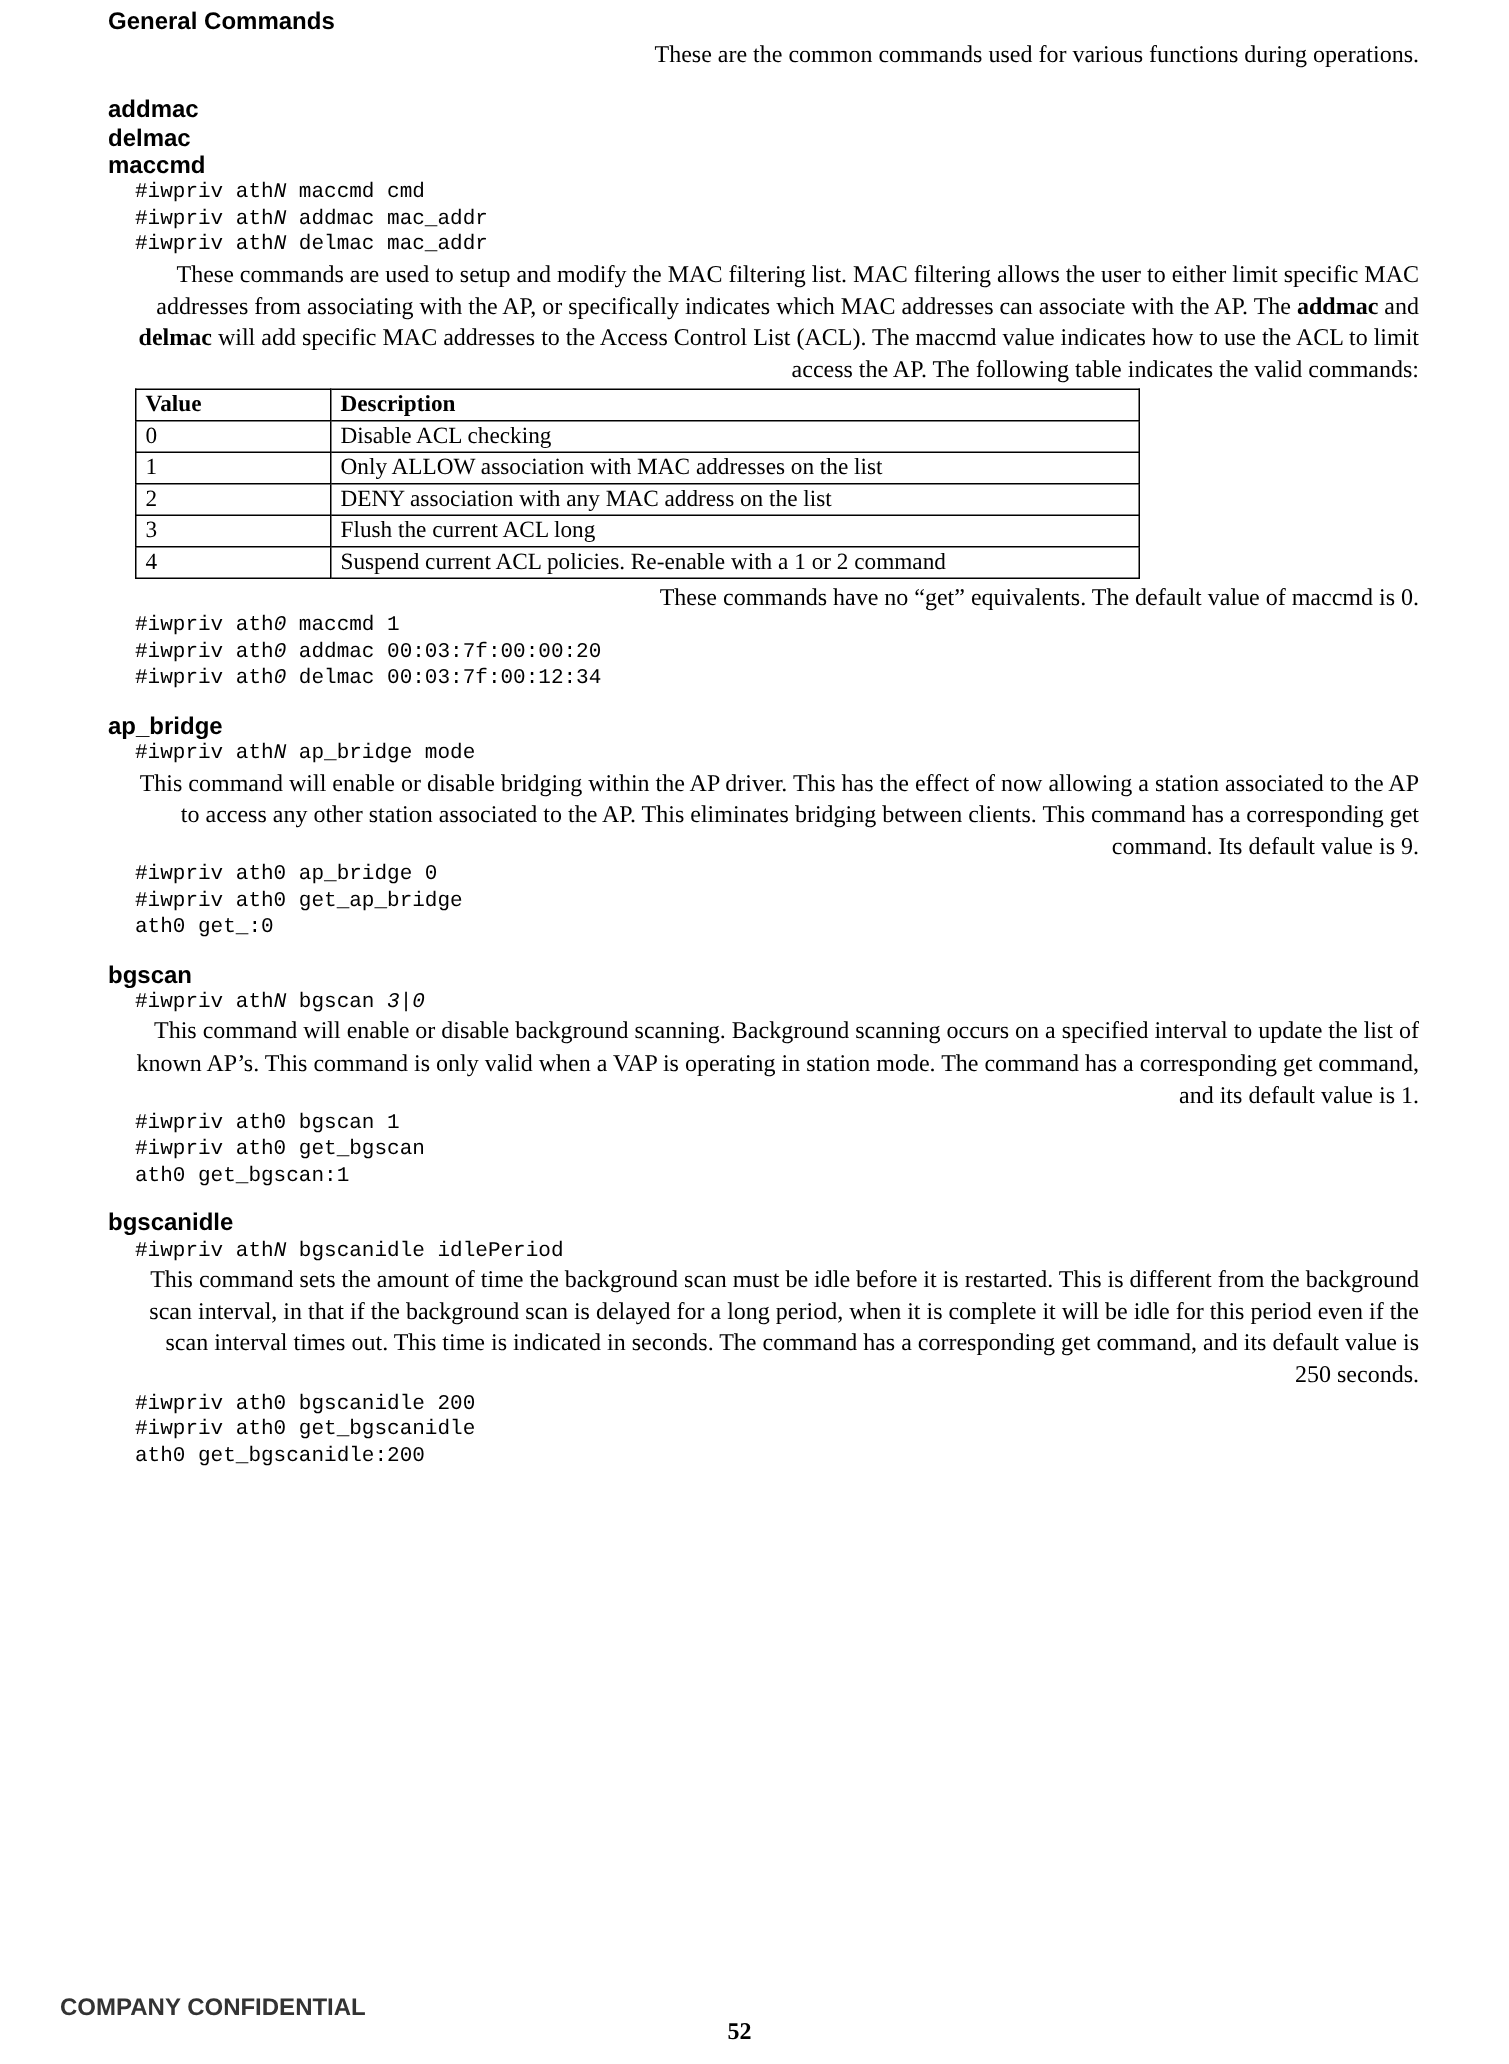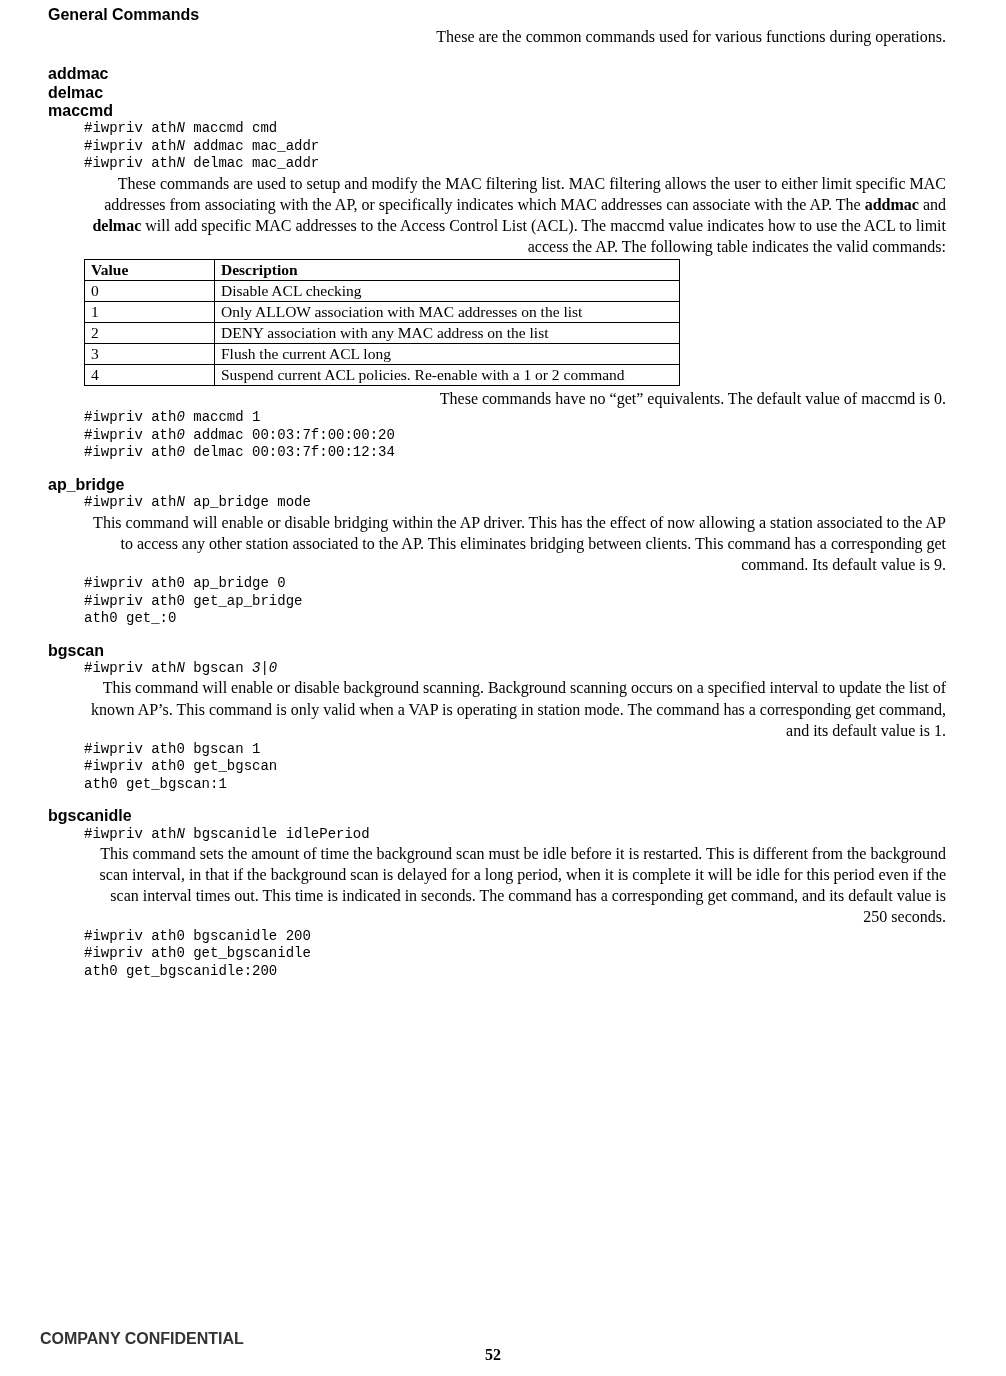--- a/index.html
+++ b/index.html
@@ -7,60 +7,60 @@
     font-size: 16px;
     color: #000;
     margin: 0;
     padding: 0;
     width: 1006px;
     height: 1376px;
     position: relative;
     background: #fff;
   }
   .page {
-    padding: 0 60px 0 48px;
+    padding: 0 60px 0 72px;
   }
   .section-title {
     font-family: Arial, Helvetica, sans-serif;
     font-weight: bold;
     font-size: 16px;
     margin-top: 6px;
     margin-bottom: 2px;
   }
   .intro {
     margin-bottom: 18px;
   }
   .cmd-name {
     font-family: Arial, Helvetica, sans-serif;
     font-weight: bold;
     font-size: 16px;
     line-height: 1.15;
   }
   .indent {
-    margin-left: 36px;
+    margin-left: 18px;
   }
   .mono {
     font-family: "Courier New", Courier, monospace;
     font-size: 14px;
     line-height: 1.25;
     white-space: pre;
   }
   .mono .italic { font-style: italic; }
   .body-text {
     font-family: "Times New Roman", Times, serif;
     font-size: 16px;
     line-height: 1.32;
     text-align: right;
   }
   .body-text .bold { font-weight: bold; }
   table.acl {
     border-collapse: collapse;
     margin-top: 2px;
     margin-bottom: 2px;
-    width: 596px;
+    width: 670px;
   }
   table.acl th, table.acl td {
     border: 1px solid #000;
     padding: 1px 6px;
     font-family: "Times New Roman", Times, serif;
     font-size: 15.5px;
     text-align: left;
     vertical-align: top;
   }
   table.acl th {

